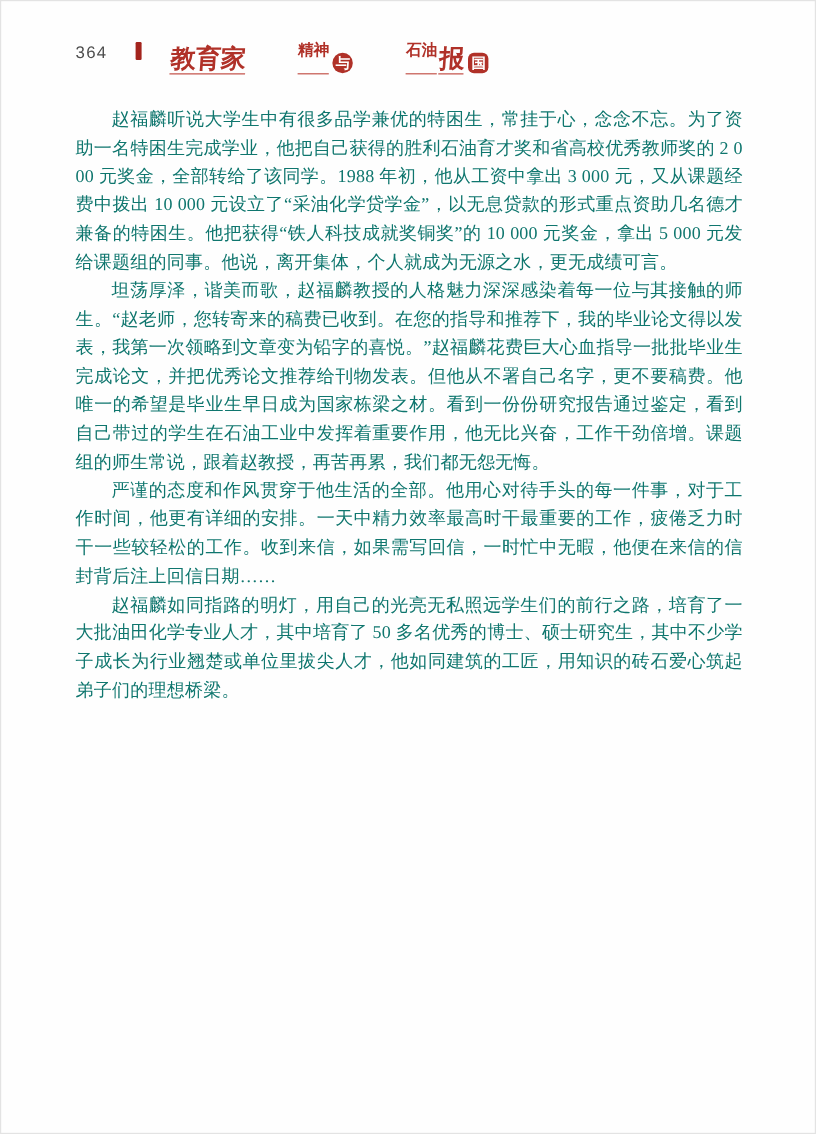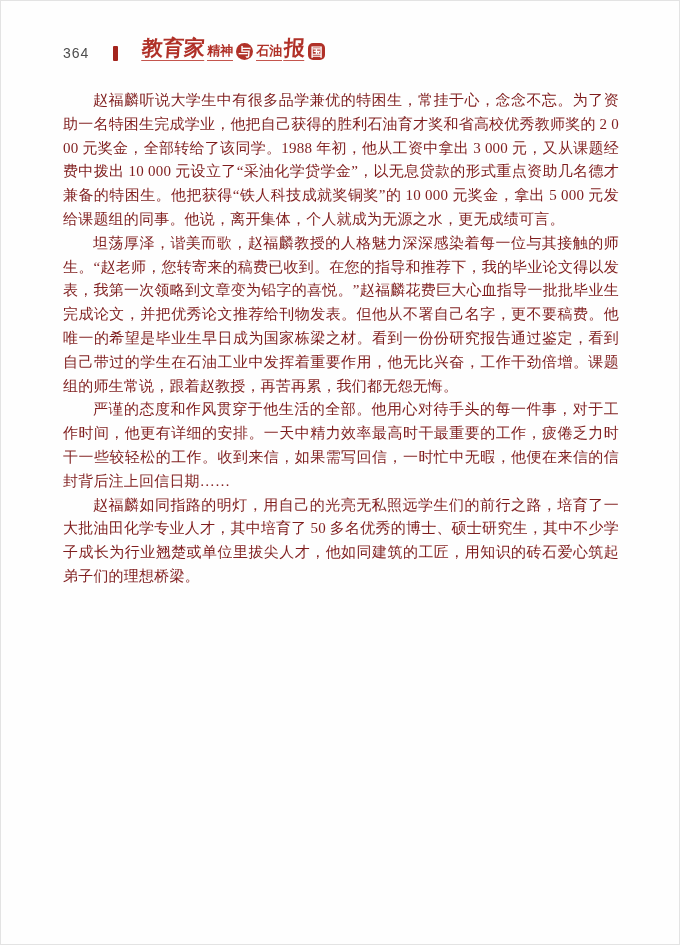--- a/index.html
+++ b/index.html
@@ -18,21 +18,21 @@
     box-sizing: border-box;
     background: #fefefe;
   }
   
   .header {
     position: absolute;
     left: 62px;
     top: 34px;
     height: 26px;
     display: flex;
-    align-items: flex-end;
+    align-items: flex-start;
     gap: 24px;
   }
   .page-number {
     font-size: 14px;
     color: #4d4d4d;
     letter-spacing: 1px;
     font-family: "Liberation Sans", sans-serif;
   }
   .header-bar {
     width: 5px;
@@ -52,22 +52,23 @@
     font-weight: bold;
     line-height: 1;
     border-bottom: 1px solid #c4554d;
     padding-bottom: 1px;
     transform: skewX(-4deg);
   }
   .logo-small {
     font-size: 13px;
     font-weight: bold;
     line-height: 1;
-    padding-bottom: 3px;
+    padding-bottom: 13px;
     border-bottom: 1px solid #c4554d;
+    margin-left: 41px;
   }
   .logo-circle {
     width: 17px;
     height: 17px;
     background: #b03128;
     color: #ffffff;
     border-radius: 50%;
     font-size: 12px;
     font-weight: bold;
     display: flex;
@@ -94,21 +95,21 @@
   .content {
     position: absolute;
     left: 62px;
     top: 88px;
     width: 556px;
   }
   .content p {
     margin: 0;
     font-size: 15px;
     line-height: 23.8px;
-    color: #7f1d1d;
+    color: #0f766e;
     text-align: justify;
     text-justify: inter-ideograph;
     text-indent: 2em;
     letter-spacing: 0.2px;
     word-break: break-all;
   }
 </style>
 </head>
 <body>
 

